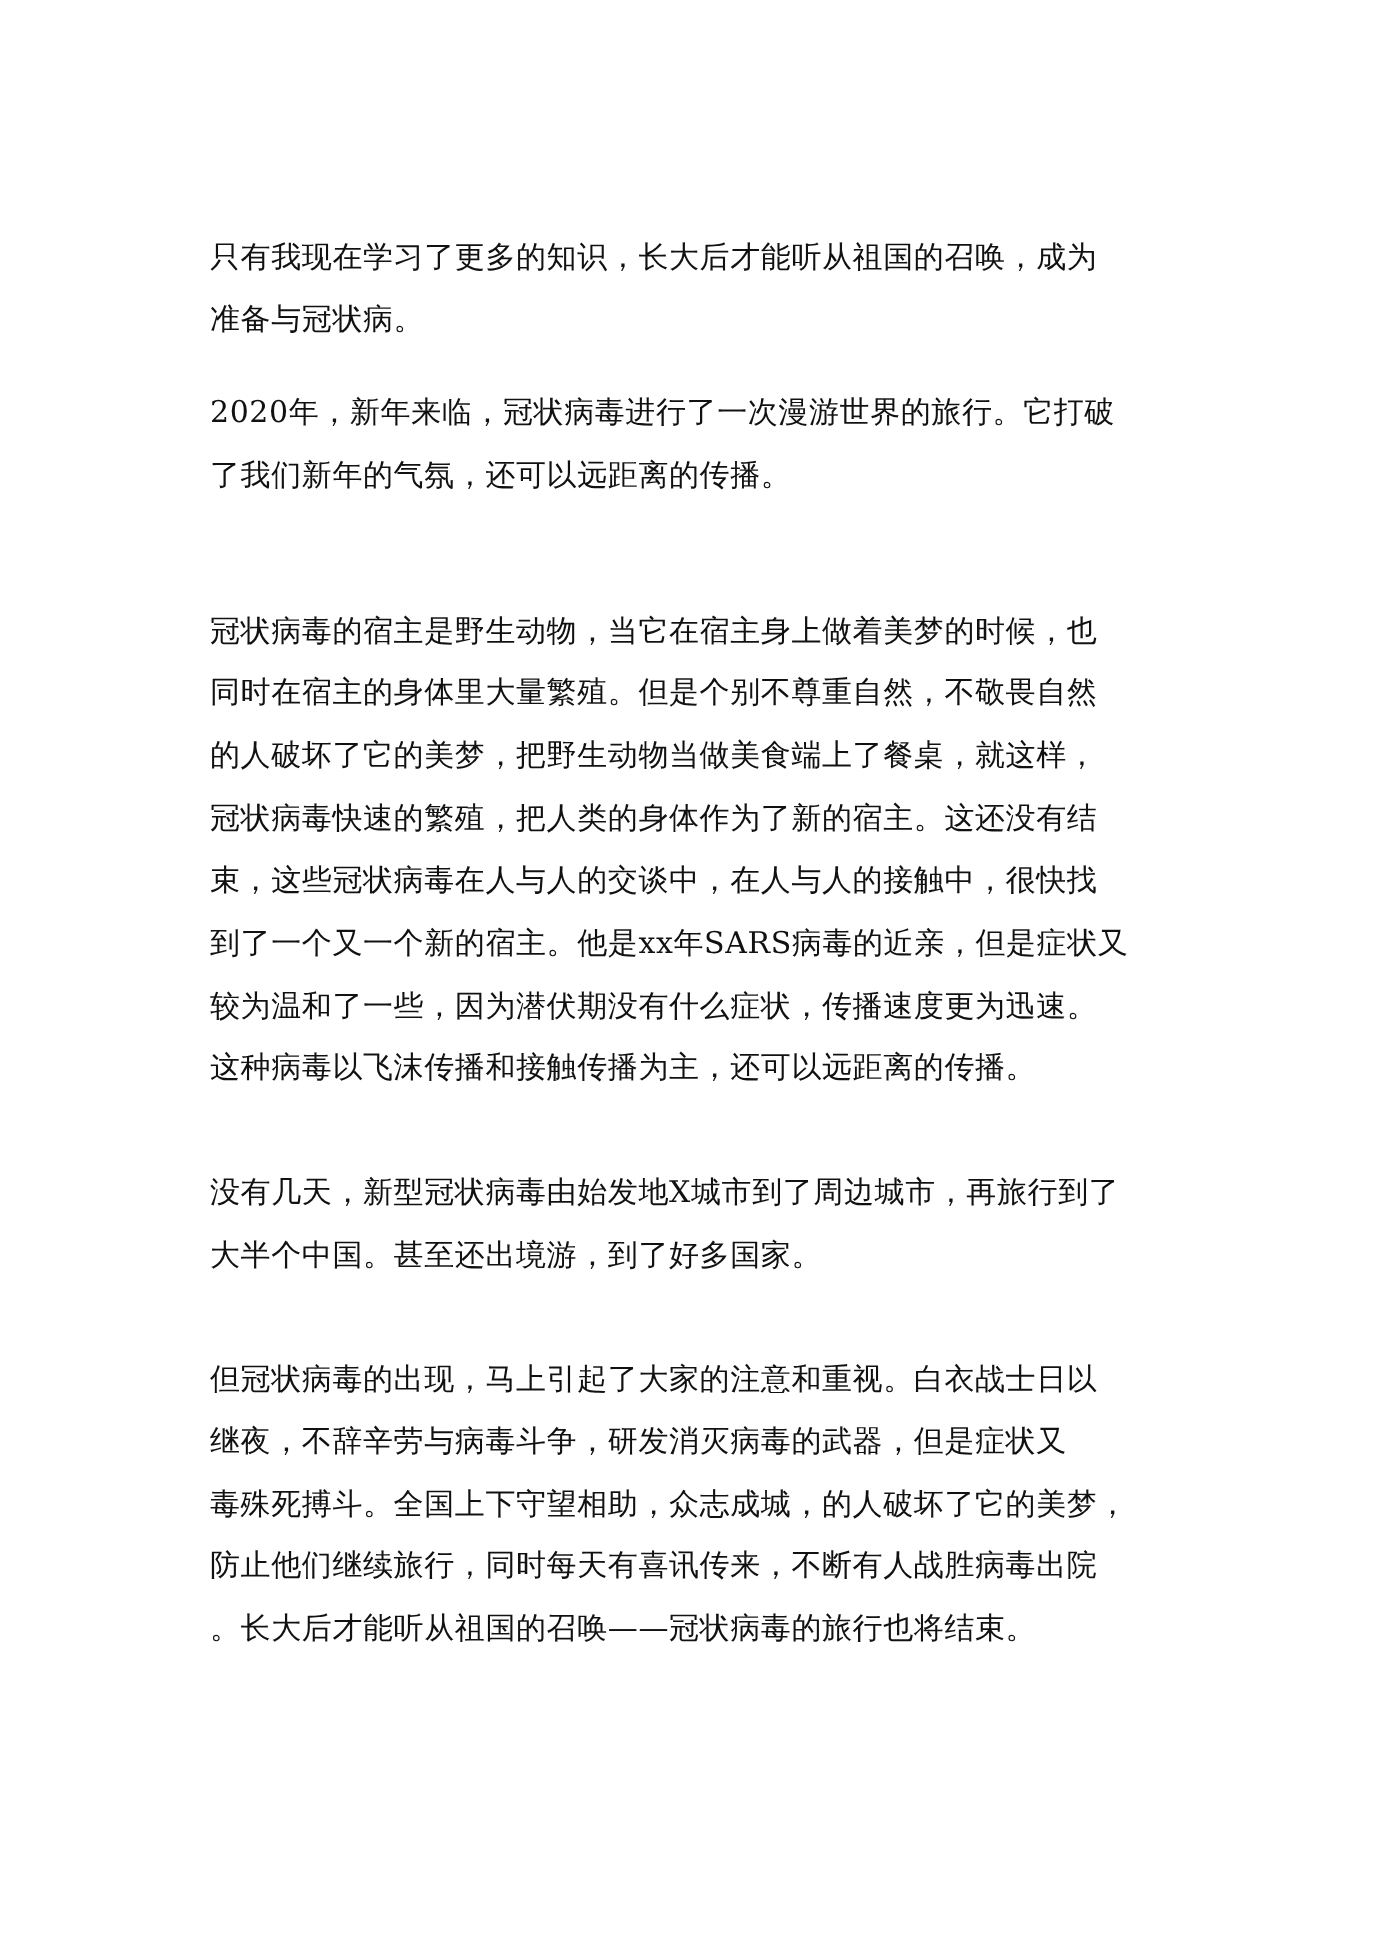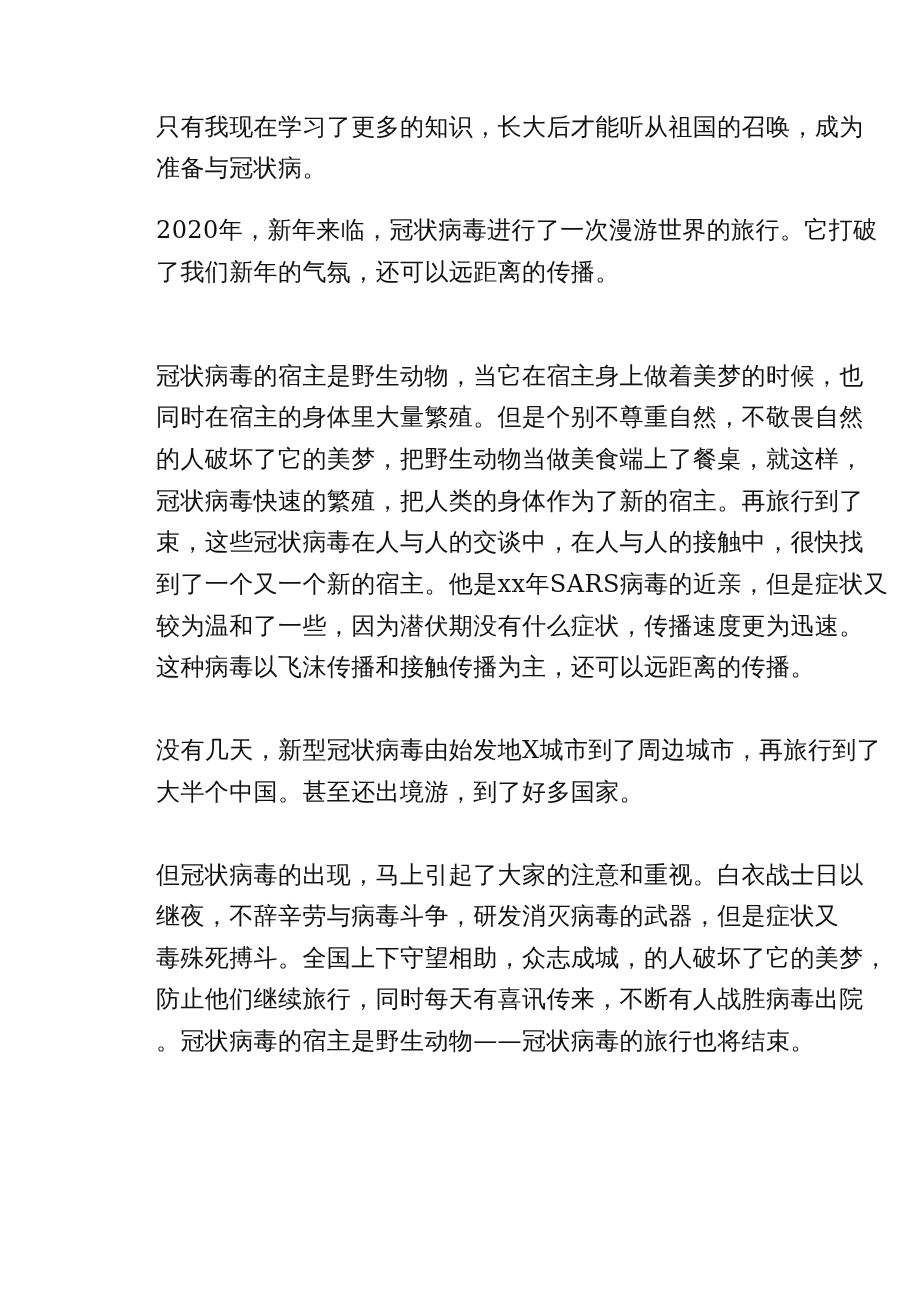--- a/index.html
+++ b/index.html
@@ -1,51 +1,51 @@
 <!DOCTYPE html>
 <html><head>
 <meta charset="utf-8">
 <style>
   html, body { margin: 0; padding: 0; background: #ffffff; }
   body { width: 920px; height: 1302px; position: relative; overflow: hidden;
          font-family: "DejaVu Serif", "Liberation Serif", serif; color: #111; }
   .page { position: absolute; left: 0; top: 0; width: 920px; height: 1302px; background: #fff; }
-  .line { position: absolute; left: 156px; width: 650px; font-size: 24px; line-height: 24px;
-          white-space: nowrap; letter-spacing: 0.4px; }
+  .line { position: absolute; left: 140px; width: 650px; font-size: 20px; line-height: 24px;
+          white-space: nowrap; letter-spacing: 0.4px; margin-top: 44px; }
 </style>
 </head>
 <body>
 
 <div class="page">
   <div>
     <div class="line" style="top:115px">只有我现在学习了更多的知识，长大后才能听从祖国的召唤，成为</div>
     <div class="line" style="top:156px">准备与冠状病。</div>
   </div>
 
   <div>
     <div class="line" style="top:218px">2020年，新年来临，冠状病毒进行了一次漫游世界的旅行。它打破</div>
     <div class="line" style="top:260px">了我们新年的气氛，还可以远距离的传播。</div>
   </div>
 
   <div>
     <div class="line" style="top:364px">冠状病毒的宿主是野生动物，当它在宿主身上做着美梦的时候，也</div>
     <div class="line" style="top:405px">同时在宿主的身体里大量繁殖。但是个别不尊重自然，不敬畏自然</div>
     <div class="line" style="top:447px">的人破坏了它的美梦，把野生动物当做美食端上了餐桌，就这样，</div>
-    <div class="line" style="top:489px">冠状病毒快速的繁殖，把人类的身体作为了新的宿主。再旅行到了</div>
+    <div class="line" style="top:489px">冠状病毒快速的繁殖，把人类的身体作为了新的宿主。这还没有结</div>
     <div class="line" style="top:530px">束，这些冠状病毒在人与人的交谈中，在人与人的接触中，很快找</div>
     <div class="line" style="top:572px">到了一个又一个新的宿主。他是xx年SARS病毒的近亲，但是症状又</div>
     <div class="line" style="top:614px">较为温和了一些，因为潜伏期没有什么症状，传播速度更为迅速。</div>
     <div class="line" style="top:655px">这种病毒以飞沫传播和接触传播为主，还可以远距离的传播。</div>
   </div>
 
   <div>
     <div class="line" style="top:738px">没有几天，新型冠状病毒由始发地X城市到了周边城市，再旅行到了</div>
     <div class="line" style="top:780px">大半个中国。甚至还出境游，到了好多国家。</div>
   </div>
 
   <div>
     <div class="line" style="top:863px">但冠状病毒的出现，马上引起了大家的注意和重视。白衣战士日以</div>
     <div class="line" style="top:904px">继夜，不辞辛劳与病毒斗争，研发消灭病毒的武器，但是症状又</div>
     <div class="line" style="top:946px">毒殊死搏斗。全国上下守望相助，众志成城，的人破坏了它的美梦，</div>
     <div class="line" style="top:987px">防止他们继续旅行，同时每天有喜讯传来，不断有人战胜病毒出院</div>
-    <div class="line" style="top:1029px">。冠状病毒的宿主是野生动物——冠状病毒的旅行也将结束。</div>
+    <div class="line" style="top:1029px">。长大后才能听从祖国的召唤——冠状病毒的旅行也将结束。</div>
   </div>
 </div>
 
 </body></html>

